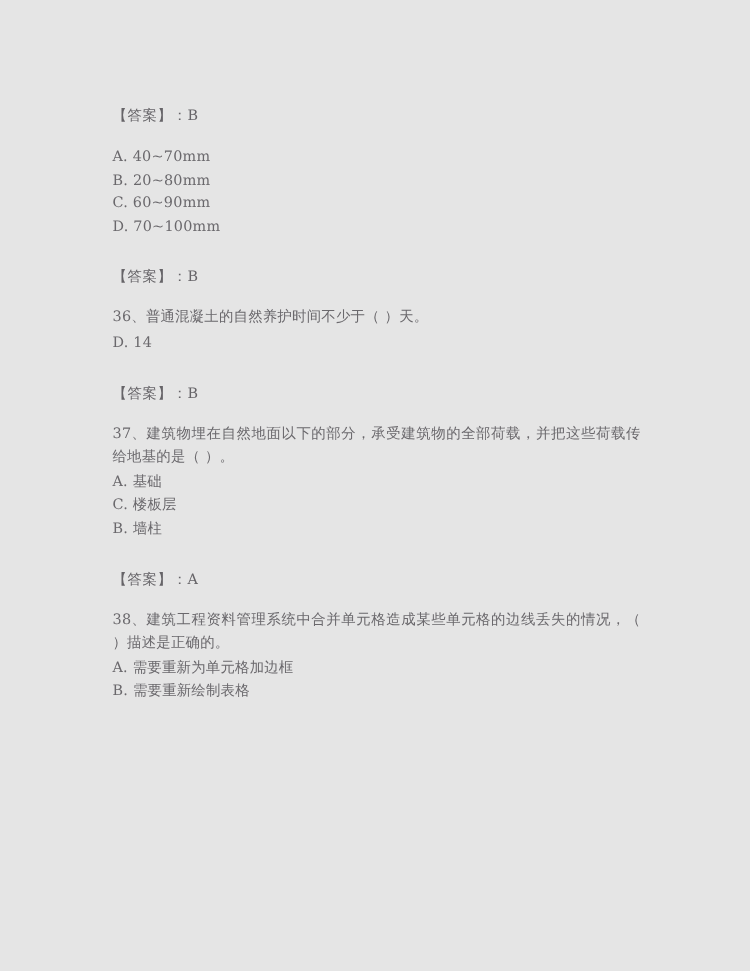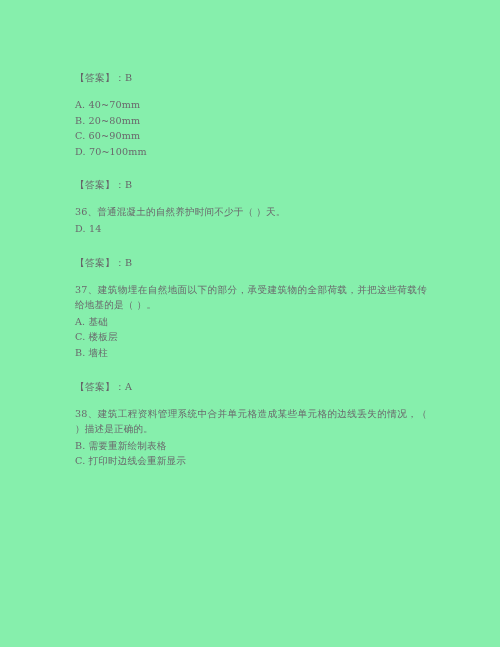--- a/index.html
+++ b/index.html
@@ -10,21 +10,21 @@
   body {
     width: 500px;
     height: 647px;
     overflow: hidden;
     font-family: "DejaVu Serif", "Liberation Serif", serif;
   }
   .page {
     position: relative;
     width: 500px;
     height: 647px;
-    background: #86efac;
+    background: #e5e5e5;
     box-sizing: border-box;
     padding: 70px 74px 0 75px;
   }
   .doc-body {
     width: 352px;
   }
   .block {
     margin: 0 0 8px 0;
   }
   .answer-line {
@@ -117,19 +117,19 @@
 
     <div class="blk-gap"></div>
 
     <div class="block">
       <div class="answer-line"><span class="ans-label">【答案】：</span><span class="ans-value">A</span></div>
     </div>
 
     <div class="block">
       <p class="question">38、建筑工程资料管理系统中合并单元格造成某些单元格的边线丢失的情况，（    ）描述是正确的。</p>
       <ul class="options">
+        <li>A. 需要重新为单元格加边框</li>
         <li>B. 需要重新绘制表格</li>
-        <li>C. 打印时边线会重新显示</li>
       </ul>
     </div>
 
   </div>
 </div>
 
 </body></html>

